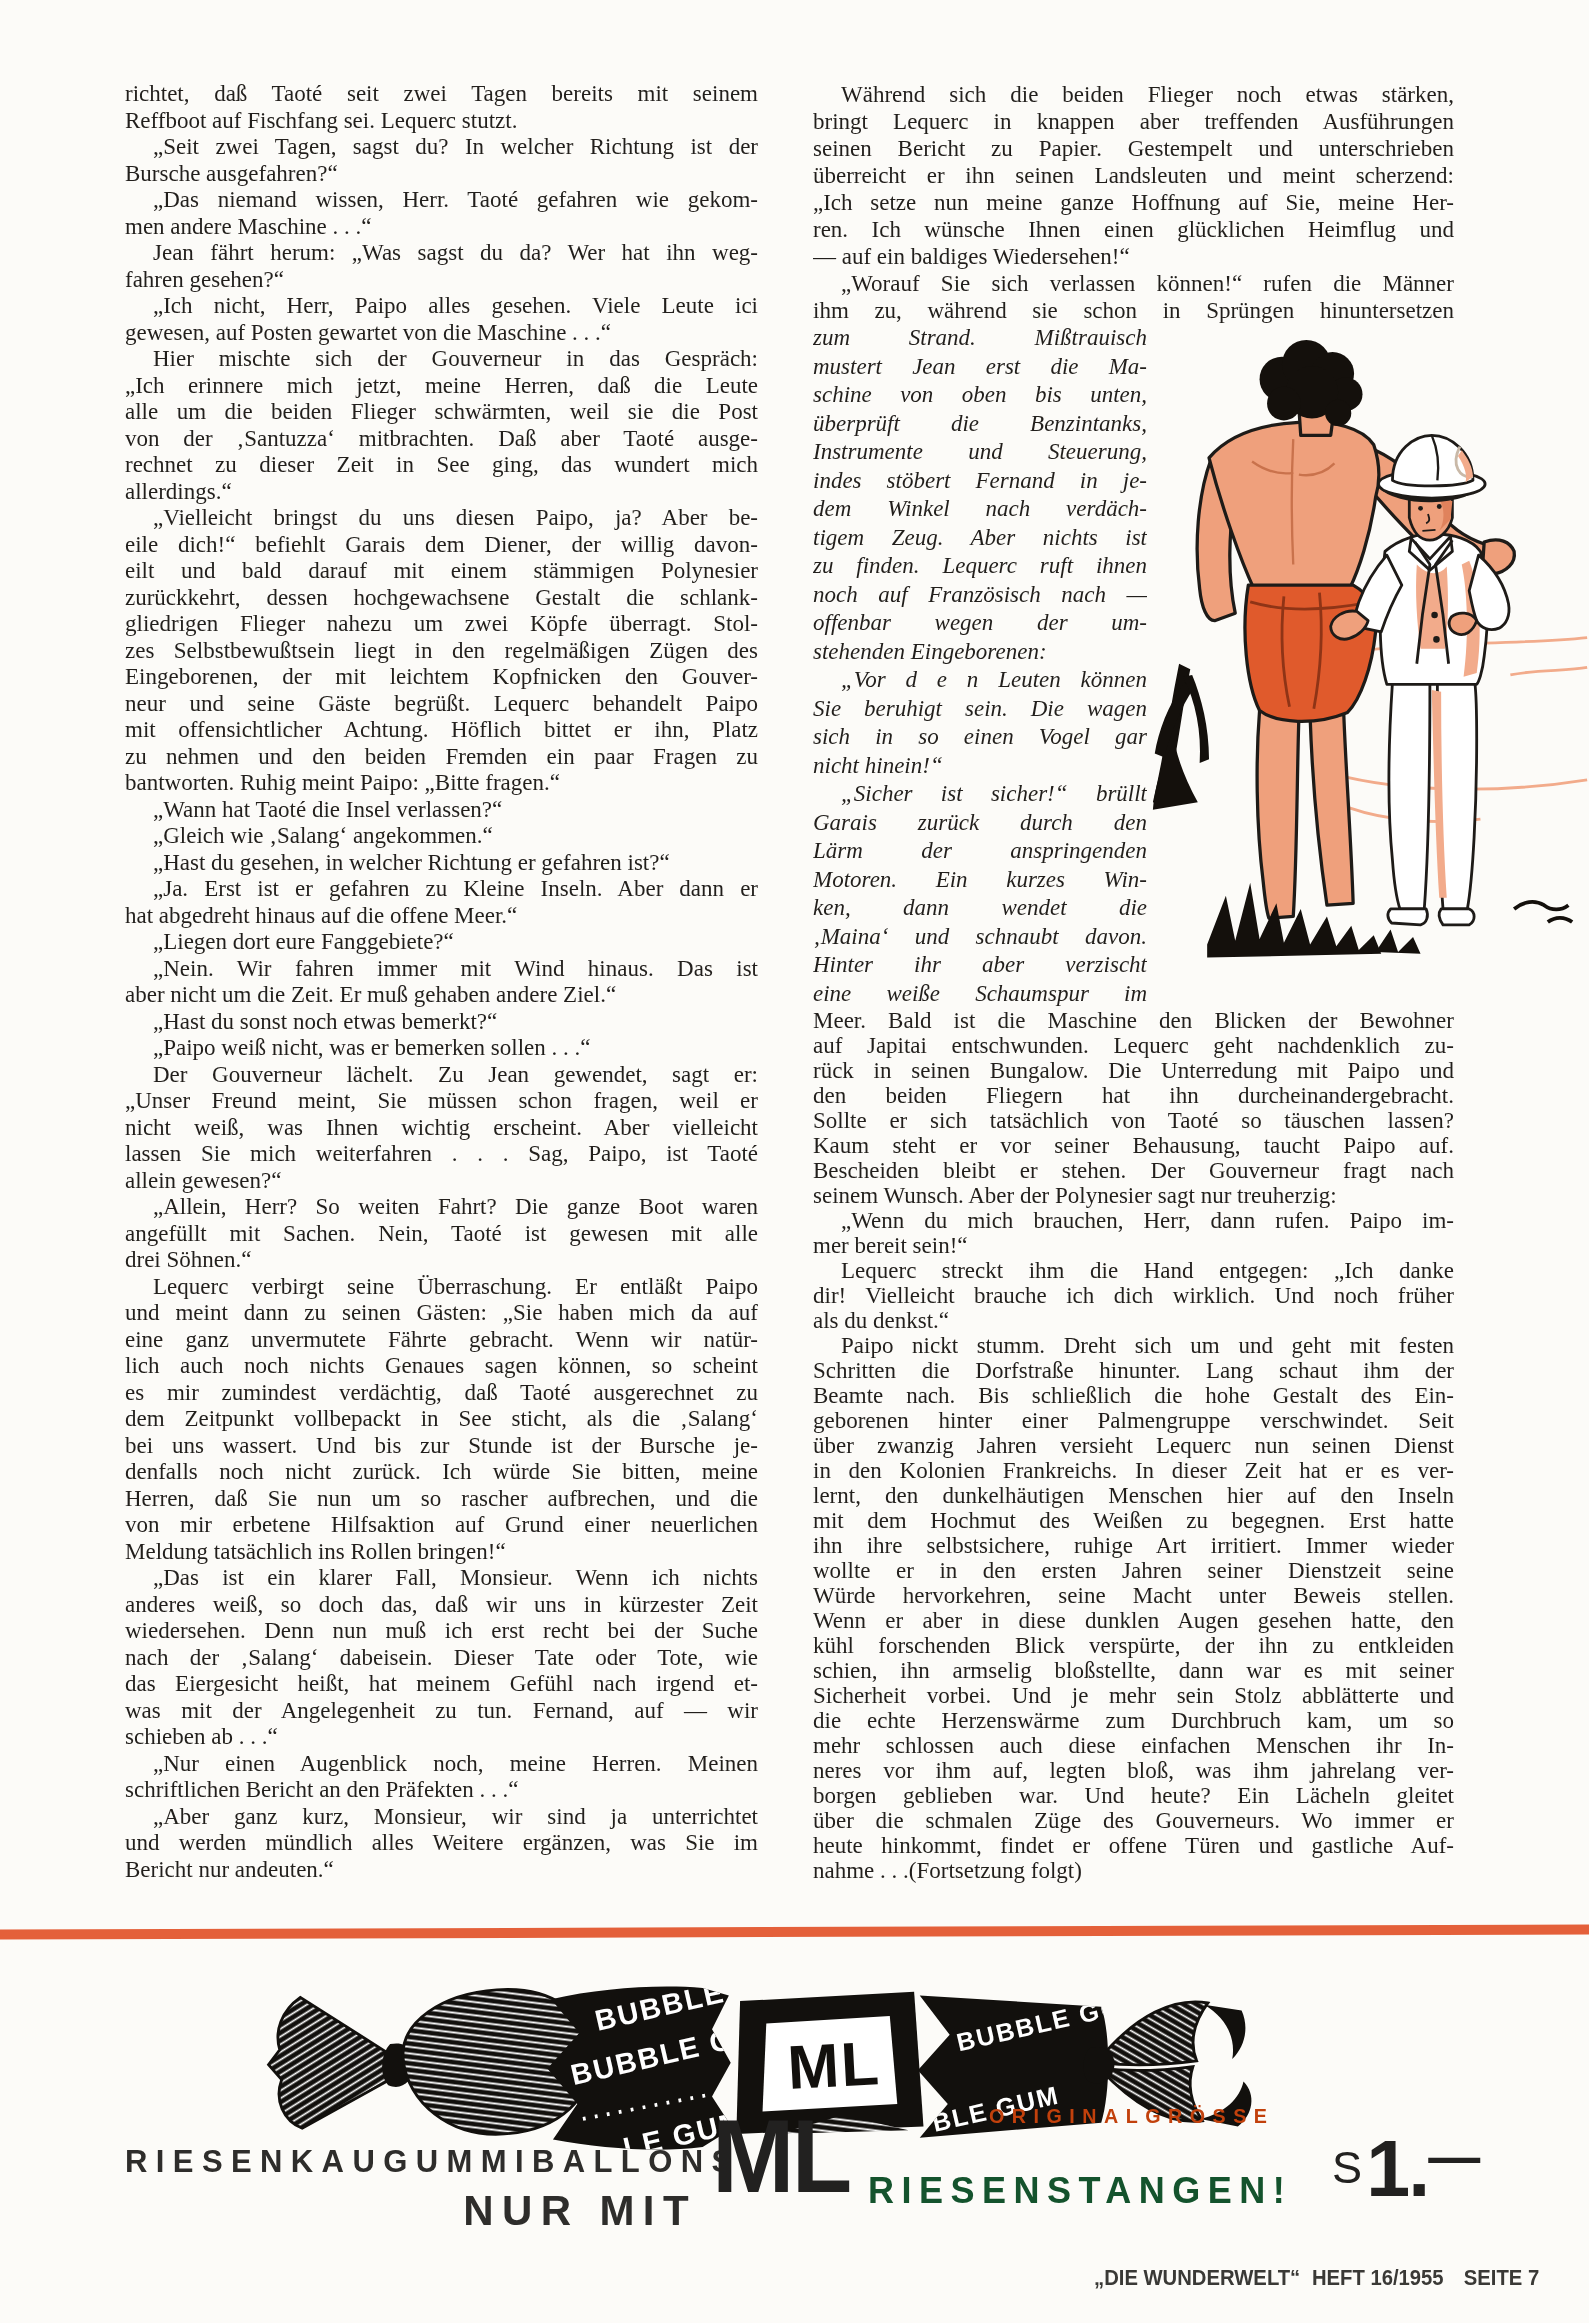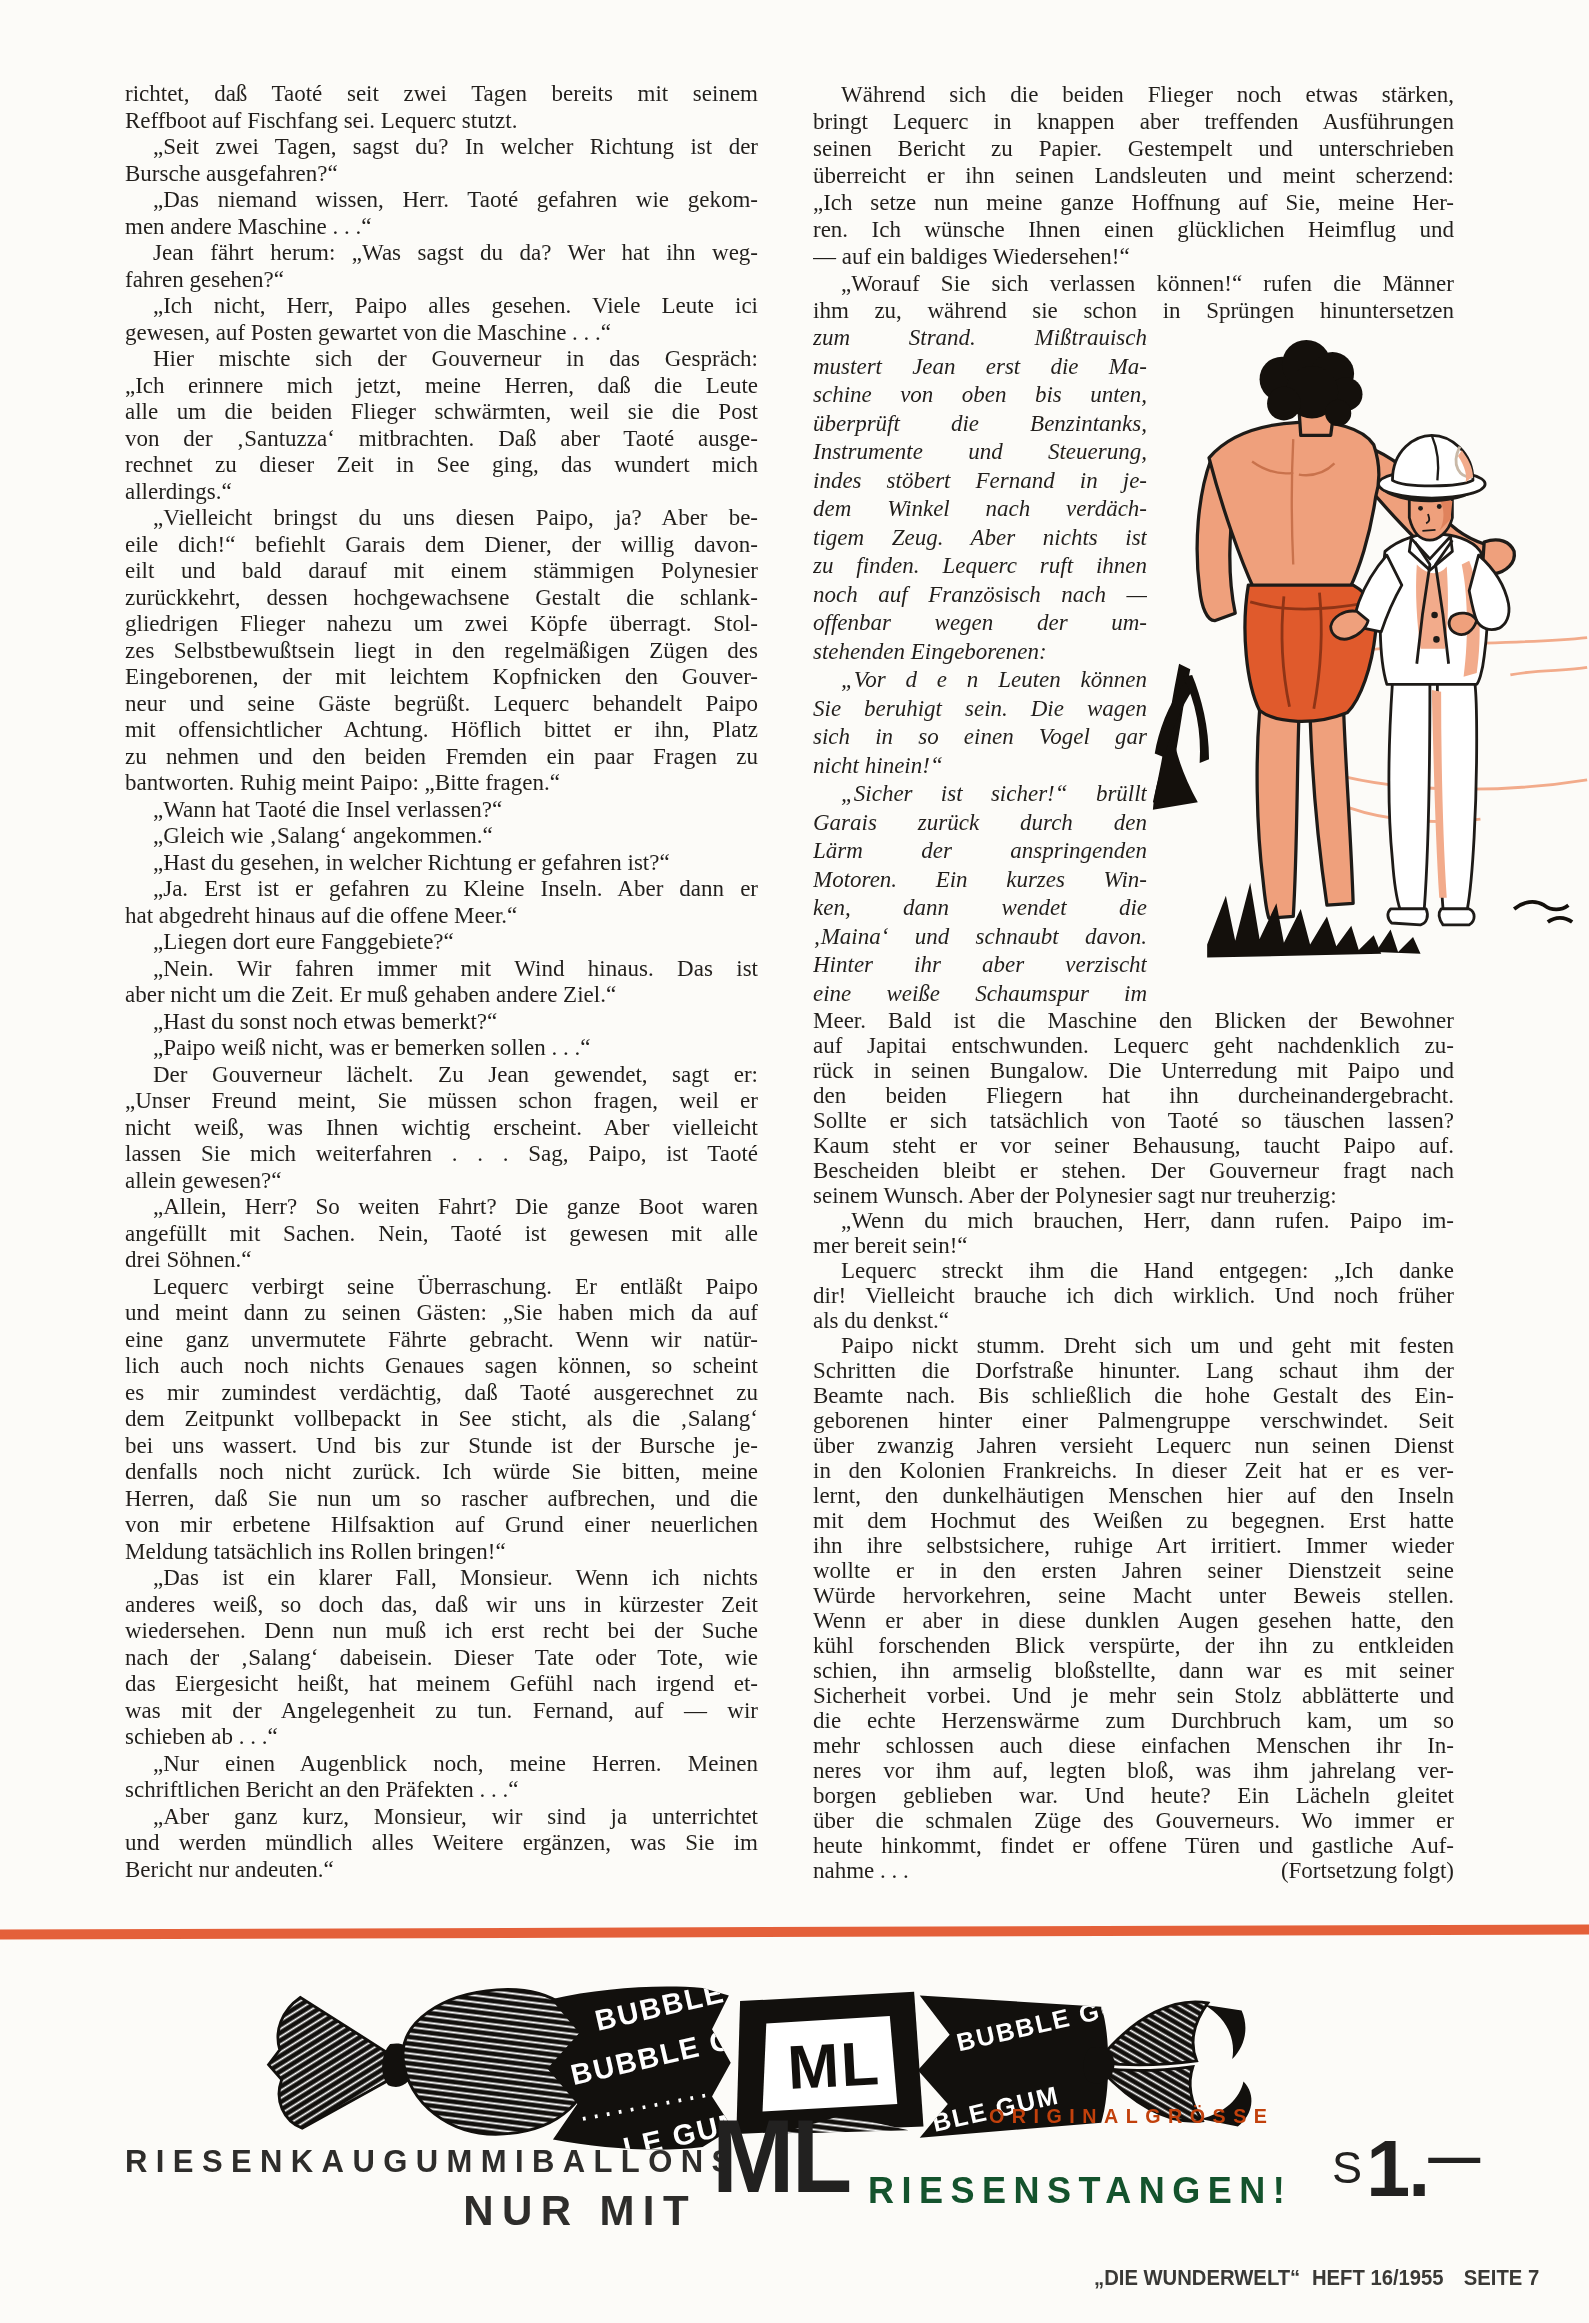--- a/index.html
+++ b/index.html
@@ -8,21 +8,21 @@
     background:#fcfbf8; overflow:hidden; color:#211e1b;
     font-family:"Liberation Serif", serif;
   }
   
   .col { position:absolute; top:81px; font-size:23px; color:#221f1c; }
   .col-left  { left:125px; width:633px; }
   .col-right { left:813px; width:641px; }
   .tline { text-align:justify; text-align-last:justify; overflow:hidden; white-space:nowrap; }
   .tline.pend { text-align-last:left; }
   .tline.ind { text-indent:28px; }
-  .tline.split { display:flex; justify-content:space-between; white-space:nowrap; }
+  .tline.split { display:flex; justify-content:flex-start; white-space:nowrap; }
   .col-left .tline { height:26.5px; line-height:26.5px; }
   .blockA .tline { height:27px; line-height:27px; }
   .blockB { display:flex; }
   .blockB .narrow { width:334px; }
   .blockB .narrow .tline { height:28.5px; line-height:28.5px;font-style:italic; }
   .blockC .tline { height:25px; line-height:25px; }
   
   .figure-illustration { position:absolute; left:1151px; top:334px; width:438px; height:637px; }
   
   .divider { position:absolute; left:0; top:1927px; width:1589px; height:10.3px;

